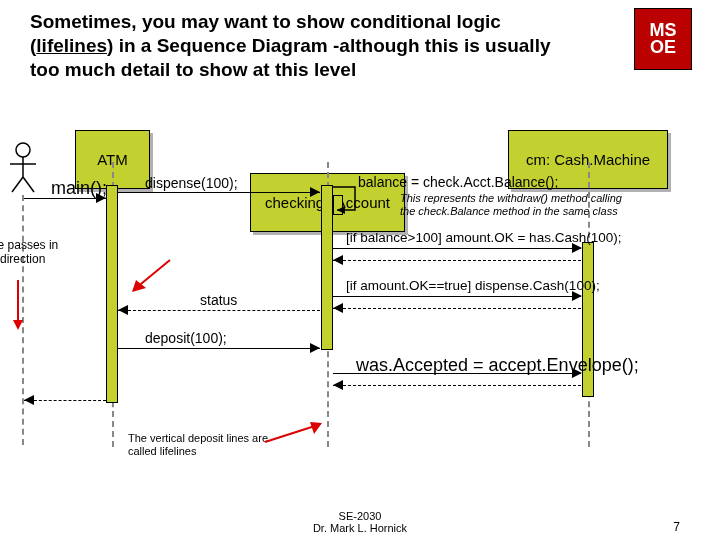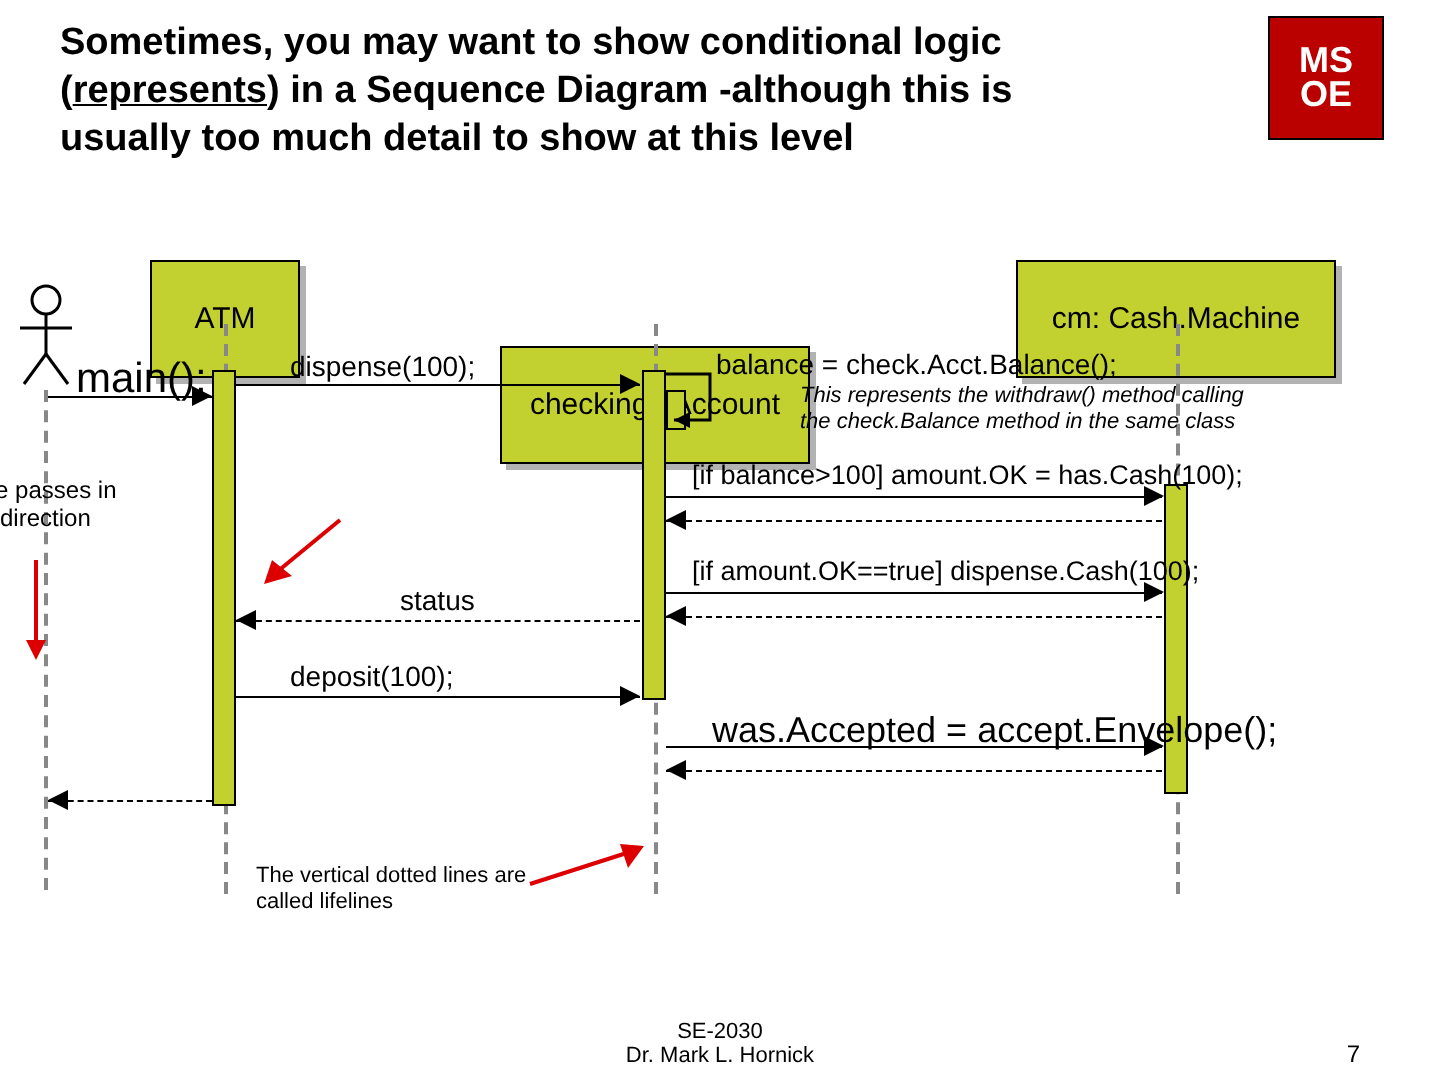--- a/index.html
+++ b/index.html
@@ -25,21 +25,21 @@
   .footer { position: absolute; bottom: 6px; left: 0; width: 100%; text-align: center; font-size: 11px; }
   .footer .main { width: 100%; margin-top: 31px; }
   .pagenum { position: absolute; bottom: 6px; right: 40px; font-size: 12px; }
   .redarrow { position: absolute; }
 </style>
 </head>
 <body>
 
 <div class="slide">
   <div class="title">
-    <span>Sometimes, you may want to show conditional logic (</span><span class="underline">represents</span><span>) in a Sequence Diagram -although this is usually too much detail to show at this level</span>
+    <span>Sometimes, you may want to show conditional logic (</span><span class="underline">lifelines</span><span>) in a Sequence Diagram -although this is usually too much detail to show at this level</span>
   </div>
   <div class="logo">
     <span>MS</span>
     <span>OE</span>
   </div>
 
   <div class="diagram">
 
     <div class="objbox" style="left:75px; top:0; width:75px;"><span>ATM</span></div>
     <div class="objbox" style="left:250px; top:0; width:155px;margin-top:43px;"><span>checking : Account</span></div>
@@ -58,21 +58,21 @@
           <line x1="15" y1="37" x2="26" y2="52" stroke="#000" stroke-width="1.5"></line>
         </svg>
     </div>
     <div class="lifeline" style="left:22px; top:65px; height:250px;"></div>
 
     <div class="actbar" style="left:106px; top:55px; height:218px;"></div>
     <div class="actbar" style="left:321px; top:55px; height:165px;"></div>
     <div class="actbar" style="left:333px; top:65px; width:10px; height:20px;"></div>
     <div class="actbar" style="left:582px; top:112px; height:155px;"></div>
 
-    <div class="msglabel" style="position:absolute; left:38px; top:48px; font-size:21px;">main();</div>
+    <div class="msglabel" style="position:absolute; left:51px; top:48px; font-size:18px;">main();</div>
     <div class="arrow-solid" style="left:24px; top:68px; width:82px;"></div>
     <div class="arrowhead right" style="left:96px; top:63px;"></div>
 
     <div class="msglabel" style="position:absolute; left:145px; top:45px; font-size:14px;">dispense(100);</div>
     <div class="arrow-solid" style="left:118px; top:62px; width:202px;"></div>
     <div class="arrowhead right" style="left:310px; top:57px;"></div>
 
     <div class="msglabel" style="position:absolute; left:358px; top:44px; font-size:14px;">balance = check.Acct.Balance();</div>
 
     <svg style="position:absolute; left:333px; top:52px;" width="30" height="36">
@@ -110,21 +110,21 @@
     <div class="arrowhead left" style="left:333px; top:250px;"></div>
 
     <div class="arrow-dash" style="left:24px; top:270px; width:82px;"></div>
     <div class="arrowhead left" style="left:24px; top:265px;"></div>
 
     <svg class="redarrow" style="left:130px; top:128px;" width="50" height="40">
         <line x1="40" y1="2" x2="6" y2="30" stroke="#d00" stroke-width="2"></line>
         <polygon points="2,34 6,22 16,30" fill="#d00"></polygon>
       </svg>
 
-    <div class="note" style="left:128px; top:302px; width:160px;">The vertical dotted lines are called lifelines</div>
+    <div class="note" style="left:128px; top:302px; width:160px;">The vertical deposit lines are called lifelines</div>
     <svg class="redarrow" style="left:260px; top:290px;" width="70" height="30">
         <line x1="5" y1="22" x2="58" y2="5" stroke="#d00" stroke-width="2"></line>
         <polygon points="62,3 50,2 54,14" fill="#d00"></polygon>
       </svg>
 
     <div class="side" style="left:-22px; top:108px; width:100px;">Time passes in this direction</div>
     <svg class="redarrow" style="left:8px; top:148px;" width="20" height="55">
         <line x1="10" y1="2" x2="10" y2="44" stroke="#d00" stroke-width="2"></line>
         <polygon points="10,52 5,42 15,42" fill="#d00"></polygon>
       </svg>

